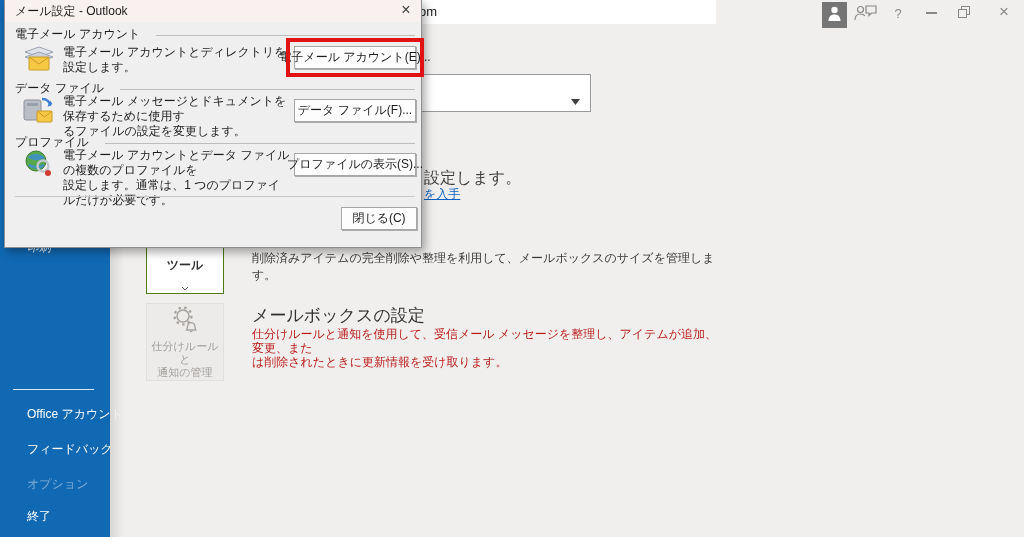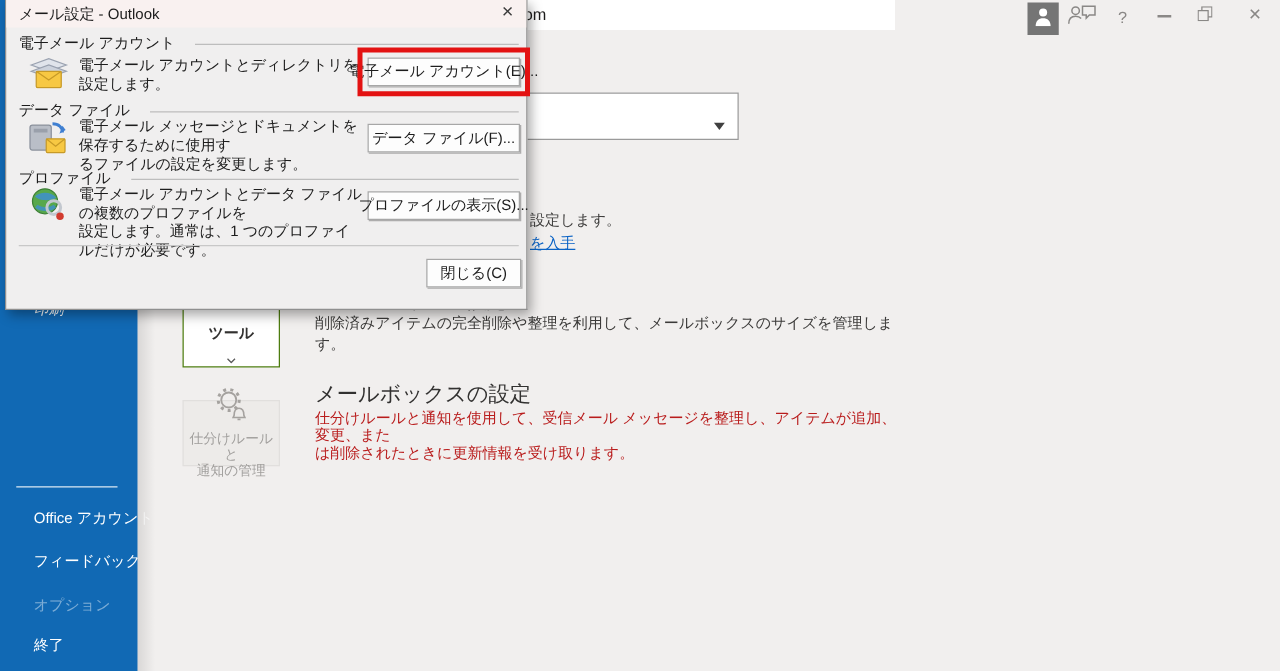--- a/index.html
+++ b/index.html
@@ -24,29 +24,29 @@
   .help-btn { left:889px; top:4px; width:18px; height:18px; font-size:13px; }
   .min-btn { left:921px; top:4px; width:20px; height:18px; }
   .min-bar { width:11px; height:2px; background:#8a8886; }
   .restore-btn { left:954px; top:4px; width:20px; height:18px; }
   .close-btn { left:993px; top:1px; width:22px; height:22px; font-size:17px; }
 
   
   .combobox { position:absolute; left:180px; top:74px; width:411px; height:38px; background:#ffffff;
       border:1px solid #9a9a9a; cursor:pointer; }
   .combo-arrow { position:absolute; right:10px; top:16px; }
-  .frag-text { position:absolute; left:424px; top:168px; font-size:12px; color:#3f3e3d; }
+  .frag-text { position:absolute; left:424px; top:168px; font-size:16px; color:#3f3e3d; }
   .frag-link { position:absolute; left:424px; top:186px; font-size:12px; color:#0b63c5;
       text-decoration:underline; cursor:pointer; }
 
   .tile { position:absolute; left:146px; width:78px; display:flex; flex-direction:column;
       align-items:center; justify-content:center; gap:3px; text-align:center; }
   .tools-tile { top:229px; height:65px; background:#ffffff; border:1px solid #4d7c0f; cursor:pointer; }
   .tools-label { font-size:12px; font-weight:bold; color:#323130; }
-  .rules-tile { top:320px; height:53px; background:#edebe9; border:1px solid #e1dfdd; }
+  .rules-tile { top:303px; height:78px; background:#edebe9; border:1px solid #e1dfdd; }
   .rules-tile-label { font-size:11px; line-height:13px; color:#a19f9d; }
 
   .mailbox-title { position:absolute; left:252px; top:232px; font-size:15px; color:#323130; }
   .mailbox-desc { position:absolute; left:252px; top:250px; font-size:12px; color:#3b3a39; width:470px; }
   .rules-title { position:absolute; left:252px; top:304px; font-size:17px; color:#323130; }
   .rules-desc { position:absolute; left:252px; top:327px; font-size:12px; line-height:14px; color:#b91c1c; width:470px; }
 
   
   .dialog { position:absolute; left:4px; top:0; width:418px; height:248px; background:#f0efef;
       border:1px solid #8f8f8f; border-top:none; box-shadow:3px 4px 9px rgba(0,0,0,.35); }

